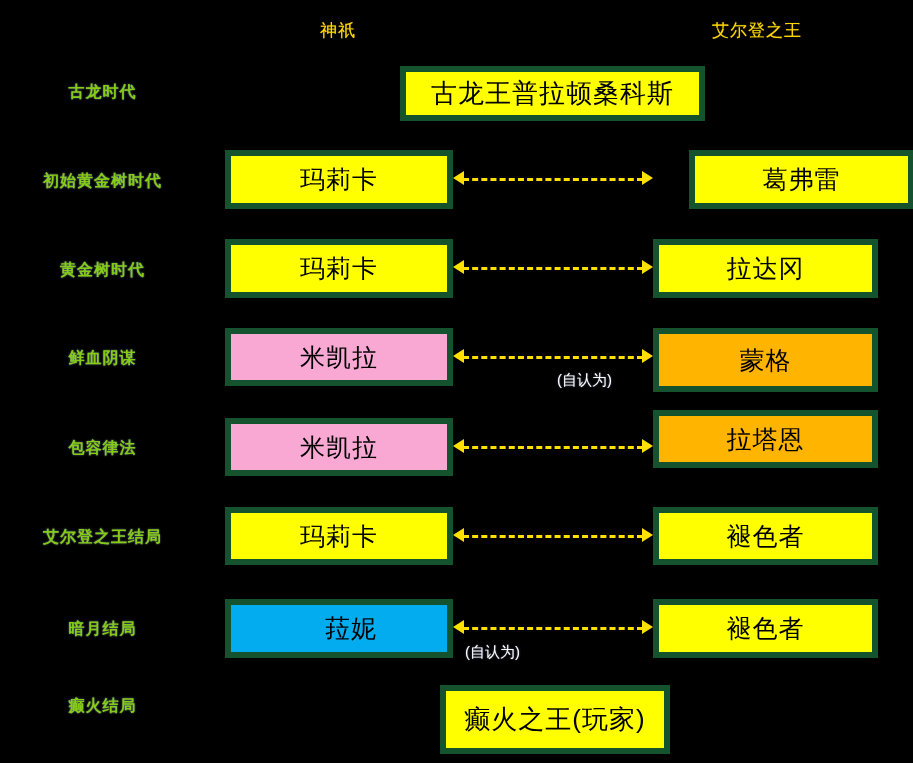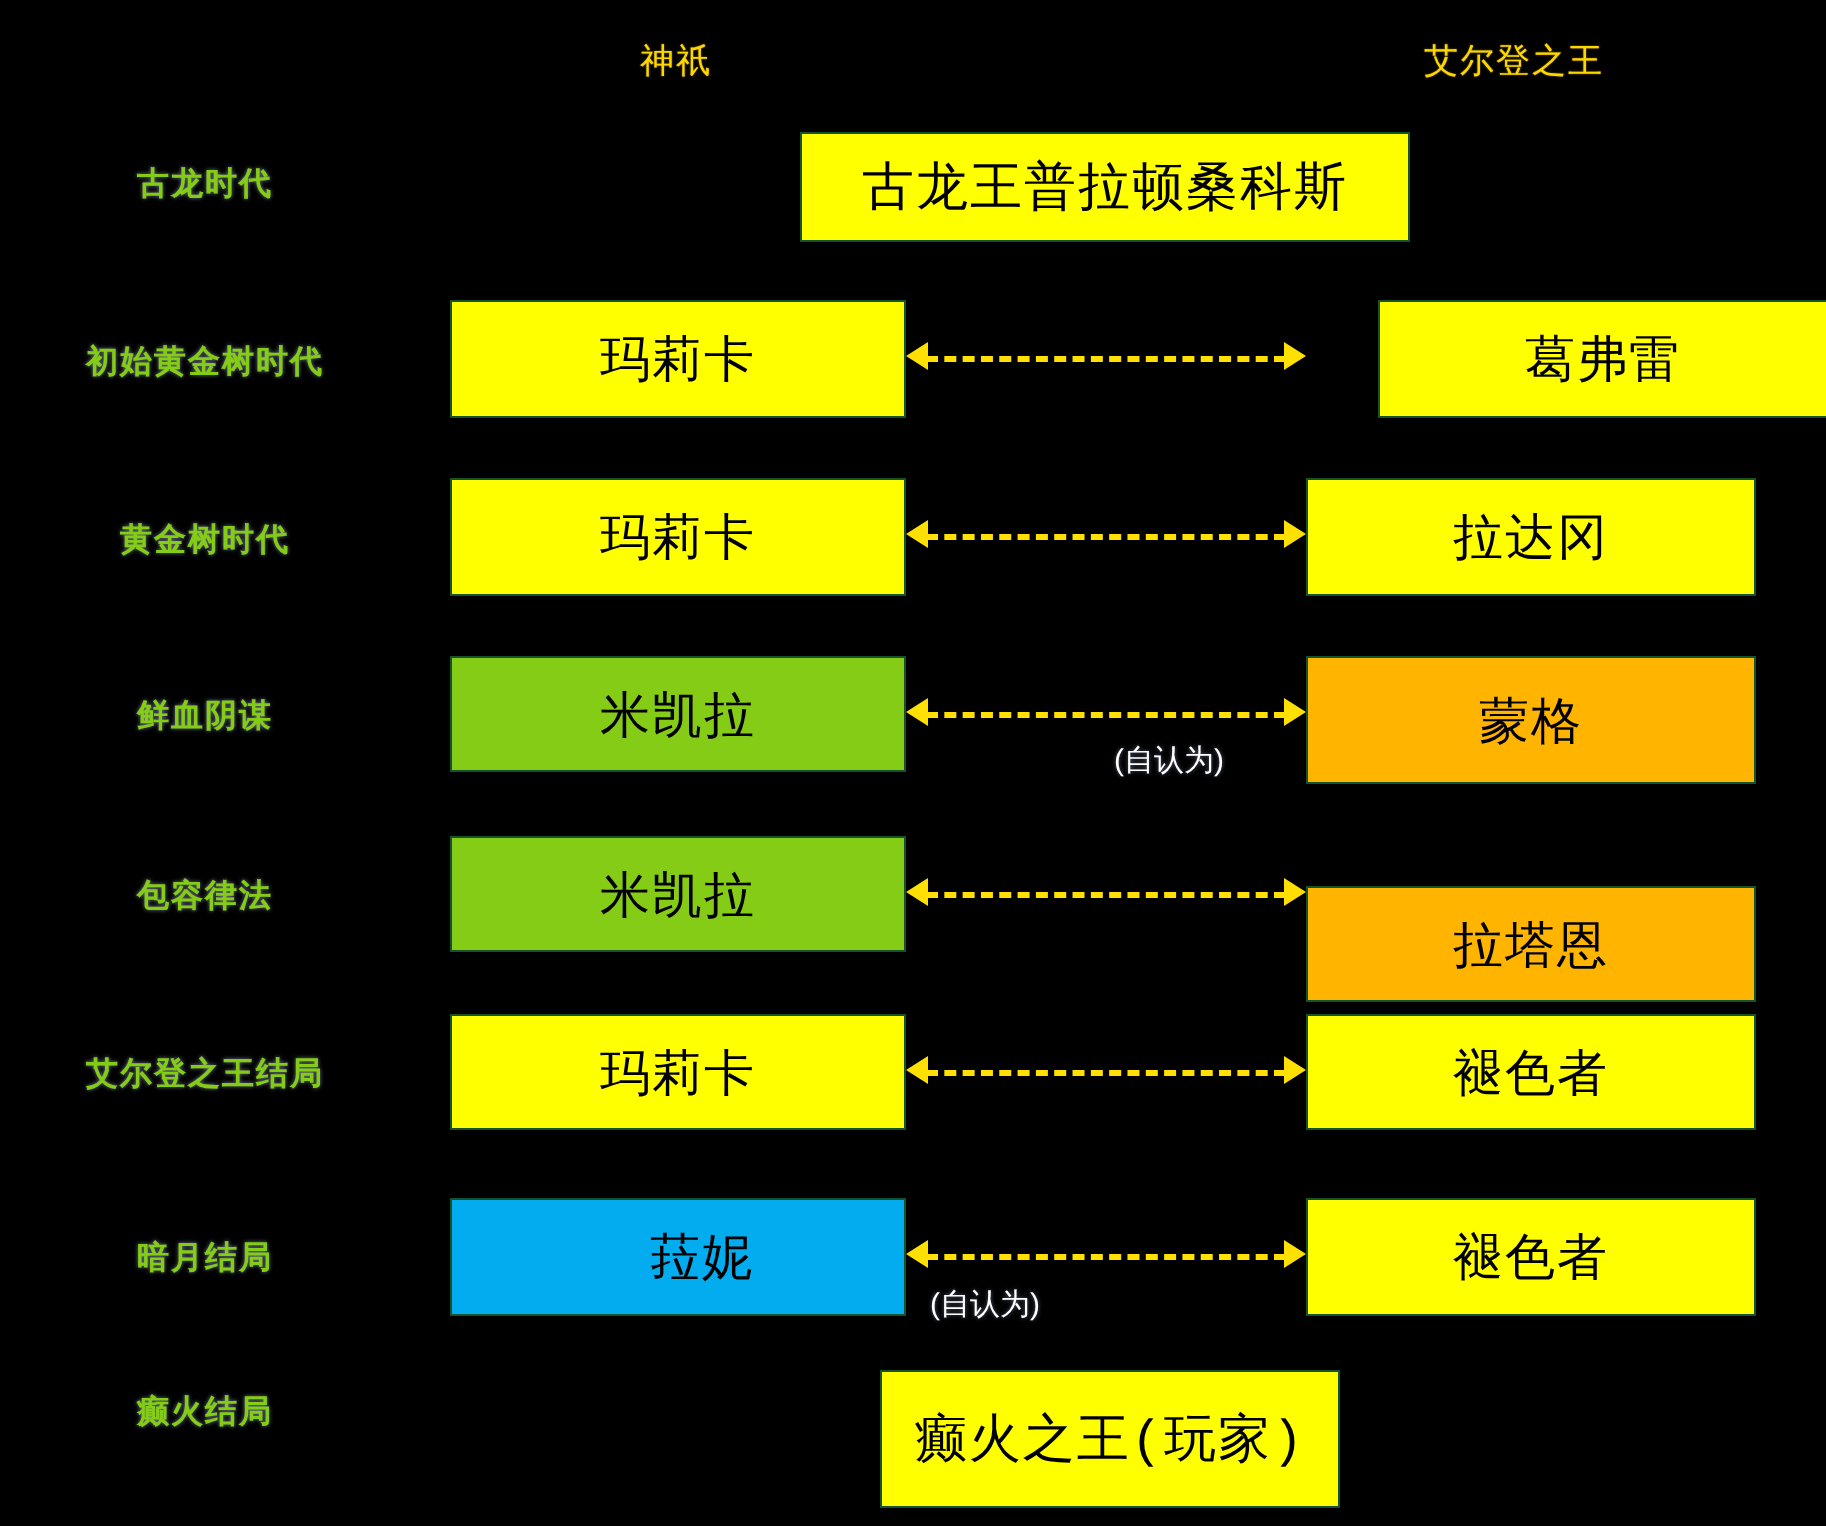--- a/index.html
+++ b/index.html
@@ -62,29 +62,28 @@
     position: absolute;
     box-sizing: border-box;
     display: flex;
     align-items: center;
     justify-content: center;
     color: #000000;
     font-size: 25px;
     font-weight: 500;
     letter-spacing: 1px;
     white-space: nowrap;
-    border: 1px solid #14532d;
-    font-family: Liberation Mono, monospace;
+    border: 6px solid #14532d;
   }
   .node.wide-center {
     font-size: 26px;
   }
 
   .fill-yellow { background: #ffff00; }
-  .fill-cream  { background: #84cc16; }
+  .fill-cream  { background: #f9a8d4; }
   .fill-orange { background: #ffb400; }
   .fill-blue   { background: #02acee; }
 
   
   .connector {
     position: absolute;
     height: 20px;
   }
   .connector .shaft {
     position: absolute;
@@ -168,21 +167,21 @@
   </div>
 
   <div class="row" style="top:0;">
     <div class="era-label" style="top:438px;">包容律法</div>
     <div class="node fill-cream" style="left:225px; top:418px; width:228px; height:58px;">米凯拉</div>
     <div class="connector" style="left:453px; top:437px; width:200px;">
       <span class="head left"></span>
       <span class="shaft"></span>
       <span class="head right"></span>
     </div>
-    <div class="node fill-orange" style="left:653px; top:443px; width:225px; height:58px;">拉塔恩</div>
+    <div class="node fill-orange" style="left:653px; top:410px; width:225px; height:58px;">拉塔恩</div>
   </div>
 
   <div class="row" style="top:0;">
     <div class="era-label" style="top:527px;">艾尔登之王结局</div>
     <div class="node fill-yellow" style="left:225px; top:507px; width:228px; height:58px;">玛莉卡</div>
     <div class="connector" style="left:453px; top:526px; width:200px;">
       <span class="head left"></span>
       <span class="shaft"></span>
       <span class="head right"></span>
     </div>

